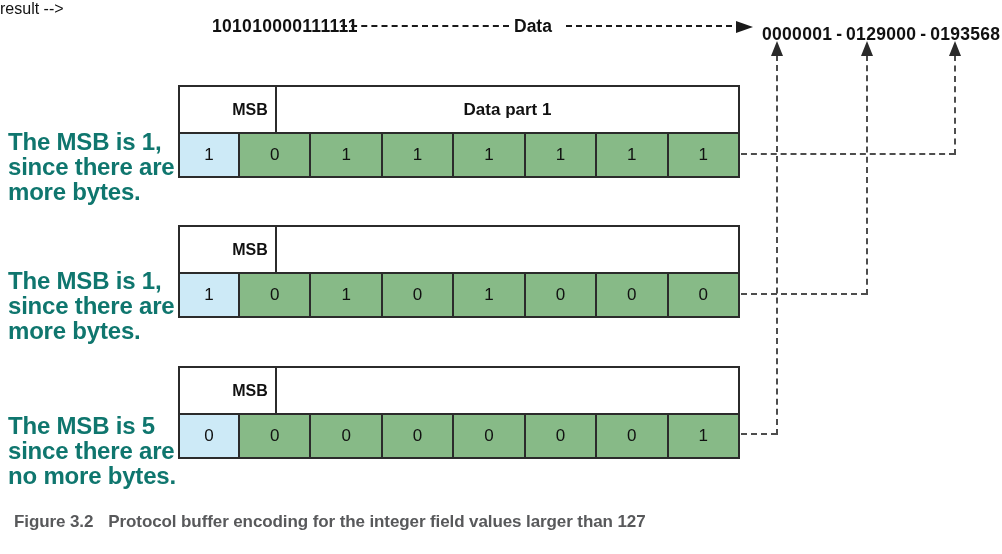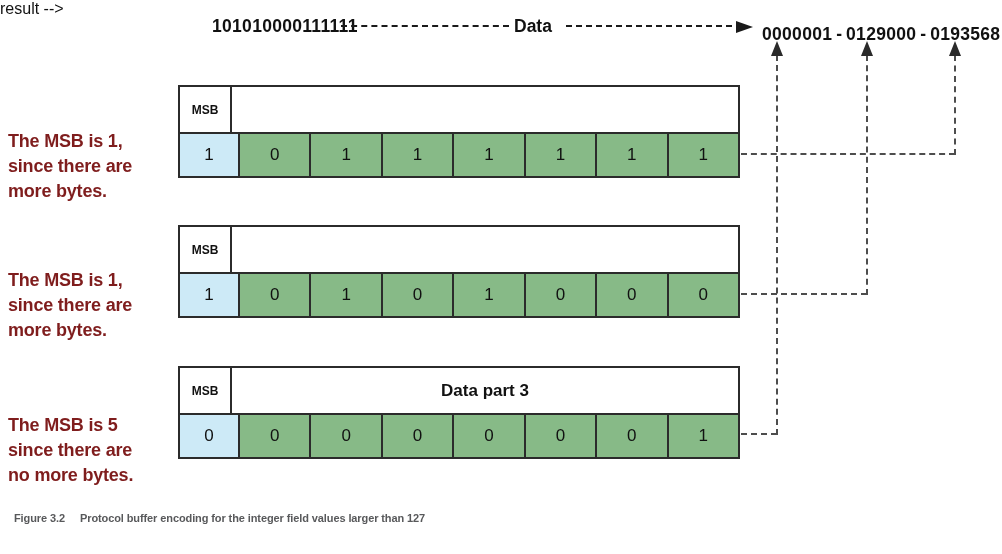--- a/index.html
+++ b/index.html
@@ -33,37 +33,37 @@
   .result .sep{margin:0 4px;letter-spacing:0;}
   
   .byte-table{
     position:absolute;left:178px;width:562px;border:2px solid var(--cell-border);
     background:#fff;
   }
   .hdr-row{display:flex;height:45px;}
   .msb-hdr{
     width:52px;border-right:2px solid var(--cell-border);
     display:flex;align-items:center;justify-content:center;
-    font-weight:bold;font-size:12px;
+    font-weight:bold;font-size:16px;margin-left:45px;
   }
   .data-hdr{flex:1;display:flex;align-items:center;justify-content:center;
     font-weight:bold;font-size:17px;}
   .bit-row{display:flex;height:44px;border-top:2px solid var(--cell-border);}
   .bit{
     flex:1;display:flex;align-items:center;justify-content:center;
     font-size:17px;background:var(--data-cell);
     border-right:2px solid var(--cell-border);
   }
   .bit:last-child{border-right:none;}
   .bit.msb{flex:0 0 60px;background:var(--msb-cell);}
   .t1{top:85px;} .t2{top:225px;} .t3{top:366px;}
   
   .annotation{
     position:absolute;left:8px;width:172px;
-    font-size:18px;line-height:25px;font-weight:bold;color:#7f1d1d;
+    font-size:24px;line-height:25px;font-weight:bold;color:#0f766e;
     white-space:pre-line;letter-spacing:-.2px;
   }
   .a1{top:129px;} .a2{top:268px;} .a3{top:413px;}
   
   .hconn{position:absolute;height:0;border-top:2px dashed var(--connector);}
   .h1{top:153px;left:741px;width:214px;}
   .h2{top:293px;left:741px;width:126px;}
   .h3{top:433px;left:741px;width:36px;}
   .vconn{position:absolute;width:0;border-left:2px dashed var(--connector);}
   .v1{left:954px;top:55px;height:100px;}
@@ -71,21 +71,21 @@
   .v3{left:776px;top:55px;height:380px;}
   .arrow-up{
     position:absolute;top:41px;width:0;height:0;
     border-left:6px solid transparent;border-right:6px solid transparent;
     border-bottom:15px solid #2a2a2a;
   }
   .au1{left:949px;} .au2{left:861px;} .au3{left:771px;}
   
   .caption{
     position:absolute;left:14px;top:512px;color:var(--caption-text);
-    font-size:11px;font-weight:bold;letter-spacing:-.1px;white-space:nowrap;
+    font-size:17px;font-weight:bold;letter-spacing:-.1px;white-space:nowrap;
   }
   .caption .cap-label{margin-right:15px;}
 </style>
 </head>
 <body>
 
 <div class="canvas">
 
    result --&gt;
   <span class="top-text src">101010000111111</span>
@@ -98,20 +98,21 @@
     <span class="sep">-</span>
     <span>0129000</span>
     <span class="sep">-</span>
     <span>0193568</span>
   </div>
 
   
   <div class="byte-table t1">
     <div class="hdr-row">
       <div class="msb-hdr">MSB</div>
+      <div class="data-hdr">Data part 1</div>
     </div>
     <div class="bit-row">
       <div class="bit msb">1</div>
       <div class="bit">0</div>
       <div class="bit">1</div>
       <div class="bit">1</div>
       <div class="bit">1</div>
       <div class="bit">1</div>
       <div class="bit">1</div>
       <div class="bit">1</div>
@@ -132,21 +133,20 @@
       <div class="bit">0</div>
       <div class="bit">0</div>
       <div class="bit">0</div>
     </div>
   </div>
 
   
   <div class="byte-table t3">
     <div class="hdr-row">
       <div class="msb-hdr">MSB</div>
-      <div class="data-hdr">Data part 3</div>
     </div>
     <div class="bit-row">
       <div class="bit msb">0</div>
       <div class="bit">0</div>
       <div class="bit">0</div>
       <div class="bit">0</div>
       <div class="bit">0</div>
       <div class="bit">0</div>
       <div class="bit">0</div>
       <div class="bit">1</div>

